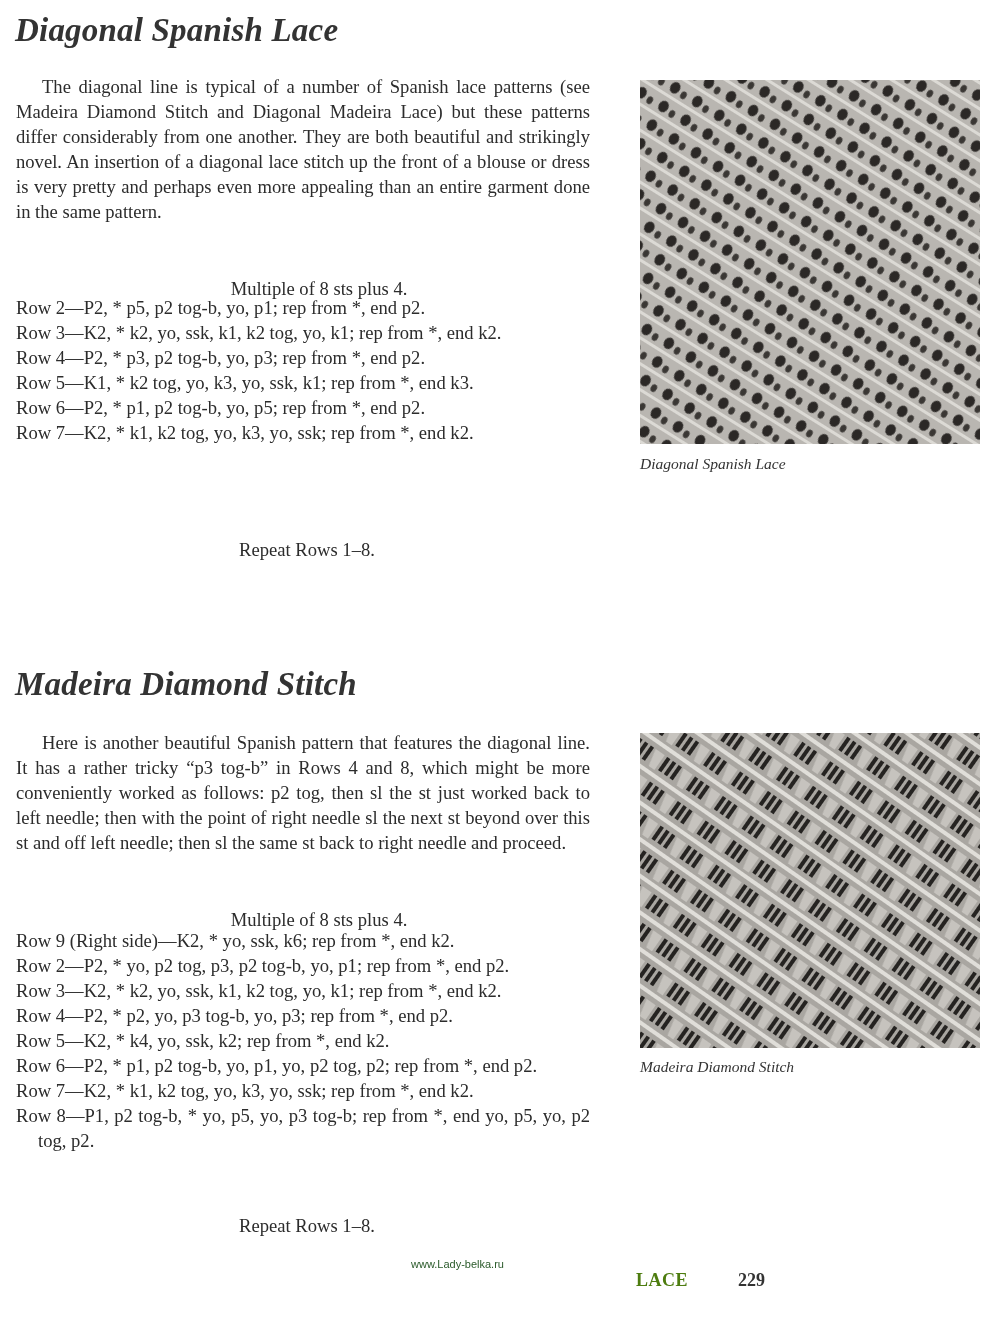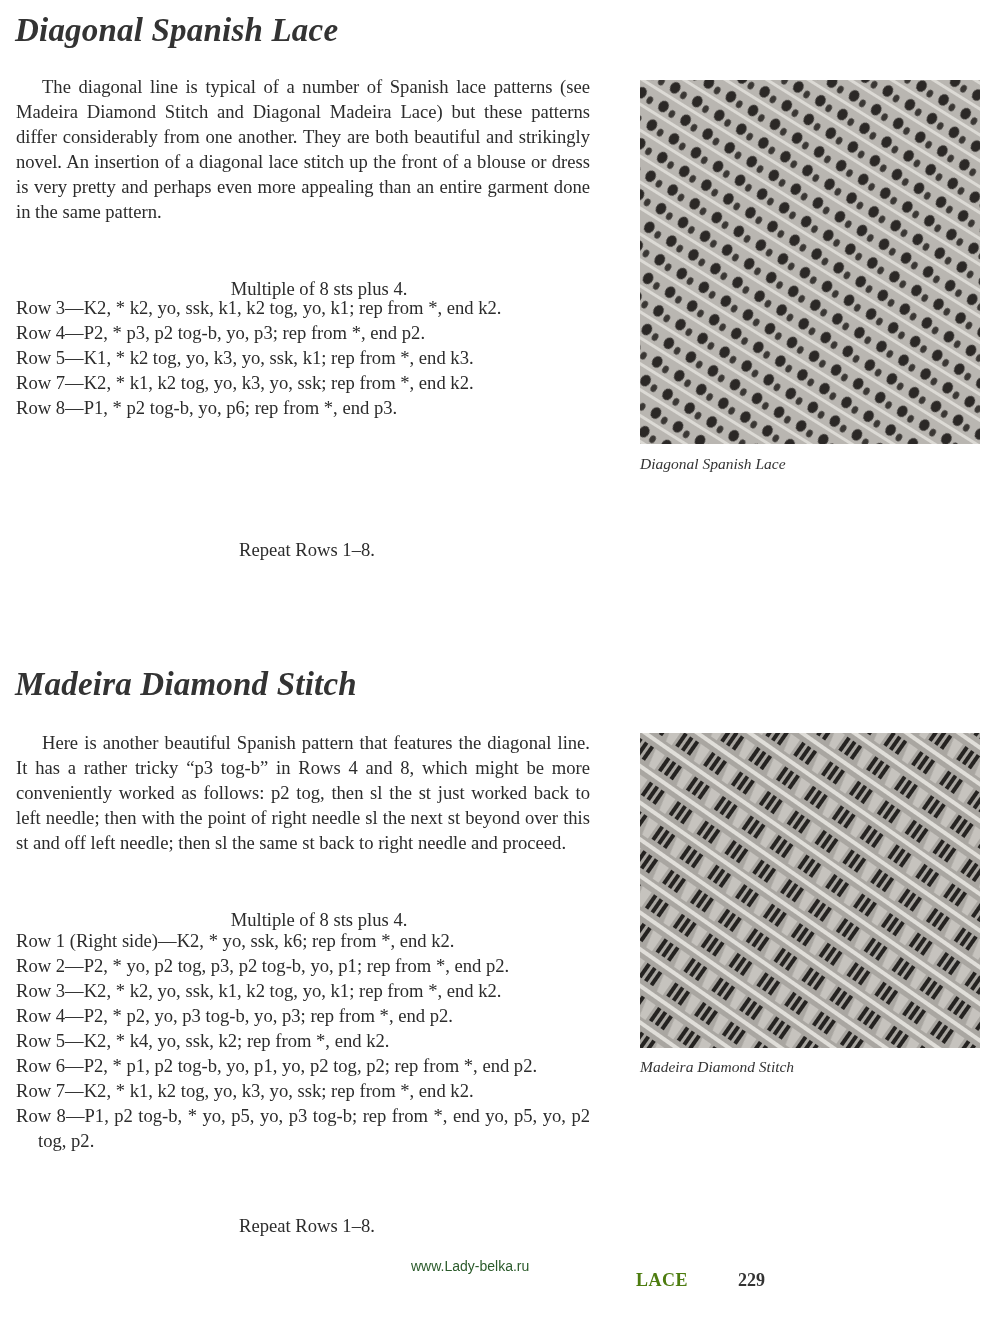--- a/index.html
+++ b/index.html
@@ -37,43 +37,44 @@
       border: 0; overflow: hidden;
     }
     .photo svg { display: block; width: 100%; height: 100%; }
     .caption {
       position: absolute; left: 640px;
       font-style: italic; font-size: 15.5px; color: #333; margin: 0;
     }
     .watermark {
       position: absolute; left: 411px; top: 1258px;
       font-family: "Liberation Sans", "DejaVu Sans", sans-serif;
-      font-size: 14px; color: #2a5a2a; margin: 0;
+      font-size: 11px; color: #2a5a2a; margin: 0;
     }
     .running-head {
       position: absolute; left: 636px; top: 1270px;
       font-weight: bold; font-size: 18px; color: #4d7c0f; letter-spacing: 0.5px; margin: 0;
     }
     .page-number {
       position: absolute; left: 738px; top: 1270px;
       font-weight: bold; font-size: 18px; color: #333; margin: 0; text-align: right;
     }
   </style>
 </head>
 <body>
 
 <h1 class="title" style="top:12px;">Diagonal Spanish Lace</h1>
 <p class="intro" style="top:74px;">The diagonal line is typical of a number of Spanish lace patterns (see Madeira Diamond Stitch and Diagonal Madeira Lace) but these patterns differ considerably from one another. They are both beautiful and strikingly novel. An insertion of a diagonal lace stitch up the front of a blouse or dress is very pretty and perhaps even more appealing than an entire garment done in the same pattern.</p>
 <p class="multiple" style="top:262px;">Multiple of 8 sts plus 4.</p>
 <ul class="rows" style="top:295px;">
+  <li>Row 2—P2, * p5, p2 tog-b, yo, p1; rep from *, end p2.</li>
   <li>Row 3—K2, * k2, yo, ssk, k1, k2 tog, yo, k1; rep from *, end k2.</li>
   <li>Row 4—P2, * p3, p2 tog-b, yo, p3; rep from *, end p2.</li>
   <li>Row 5—K1, * k2 tog, yo, k3, yo, ssk, k1; rep from *, end k3.</li>
+  <li>Row 6—P2, * p1, p2 tog-b, yo, p5; rep from *, end p2.</li>
   <li>Row 7—K2, * k1, k2 tog, yo, k3, yo, ssk; rep from *, end k2.</li>
-  <li>Row 8—P1, * p2 tog-b, yo, p6; rep from *, end p3.</li>
 </ul>
 <p class="repeat" style="top:535px;">Repeat Rows 1–8.</p>
 
 <div class="photo" style="top:80px; height:364px;">
   <svg viewBox="0 0 340 364" preserveAspectRatio="none">
     <defs>
       <pattern id="holes1" width="26" height="22" patternUnits="userSpaceOnUse" patternTransform="rotate(32)">
         <rect width="26" height="22" fill="#b9b6b1"></rect>
         <ellipse cx="8" cy="10" rx="5" ry="6" fill="#2b2826"></ellipse>
         <ellipse cx="19" cy="12" rx="3" ry="4" fill="#3a3734"></ellipse>
@@ -82,21 +83,21 @@
     </defs>
     <rect width="340" height="364" fill="url(#holes1)"></rect>
   </svg>
 </div>
 <p class="caption" style="top:455px;">Diagonal Spanish Lace</p>
 
 <h1 class="title" style="top:666px;">Madeira Diamond Stitch</h1>
 <p class="intro" style="top:730px;">Here is another beautiful Spanish pattern that features the diagonal line. It has a rather tricky “p3 tog-b” in Rows 4 and 8, which might be more conveniently worked as follows: p2 tog, then sl the st just worked back to left needle; then with the point of right needle sl the next st beyond over this st and off left needle; then sl the same st back to right needle and proceed.</p>
 <p class="multiple" style="top:893px;">Multiple of 8 sts plus 4.</p>
 <ul class="rows" style="top:928px;">
-  <li>Row 1 (Right side)—K2, * yo, ssk, k6; rep from *, end k2.</li>
+  <li>Row 9 (Right side)—K2, * yo, ssk, k6; rep from *, end k2.</li>
   <li>Row 2—P2, * yo, p2 tog, p3, p2 tog-b, yo, p1; rep from *, end p2.</li>
   <li>Row 3—K2, * k2, yo, ssk, k1, k2 tog, yo, k1; rep from *, end k2.</li>
   <li>Row 4—P2, * p2, yo, p3 tog-b, yo, p3; rep from *, end p2.</li>
   <li>Row 5—K2, * k4, yo, ssk, k2; rep from *, end k2.</li>
   <li>Row 6—P2, * p1, p2 tog-b, yo, p1, yo, p2 tog, p2; rep from *, end p2.</li>
   <li>Row 7—K2, * k1, k2 tog, yo, k3, yo, ssk; rep from *, end k2.</li>
   <li>Row 8—P1, p2 tog-b, * yo, p5, yo, p3 tog-b; rep from *, end yo, p5, yo, p2 tog, p2.</li>
 </ul>
 <p class="repeat" style="top:1211px;">Repeat Rows 1–8.</p>
 

